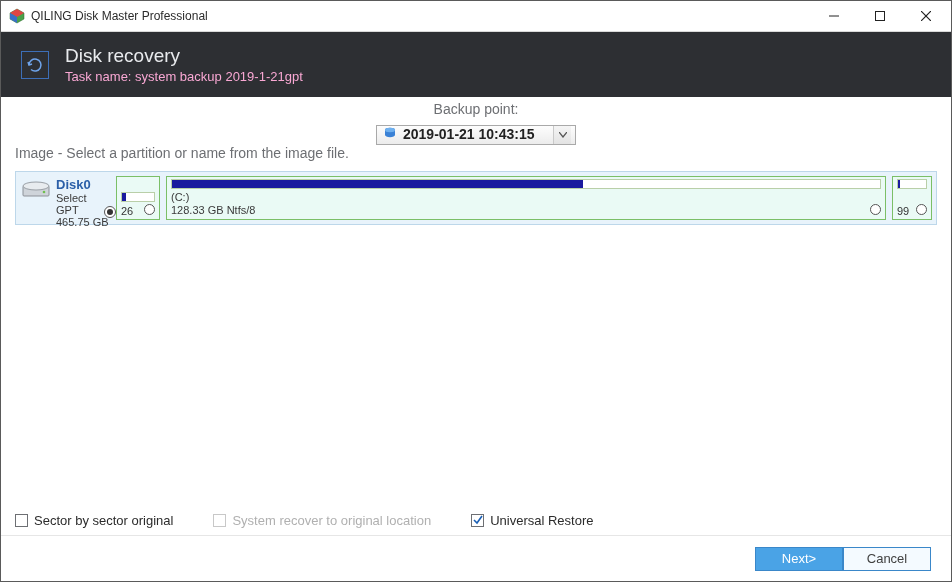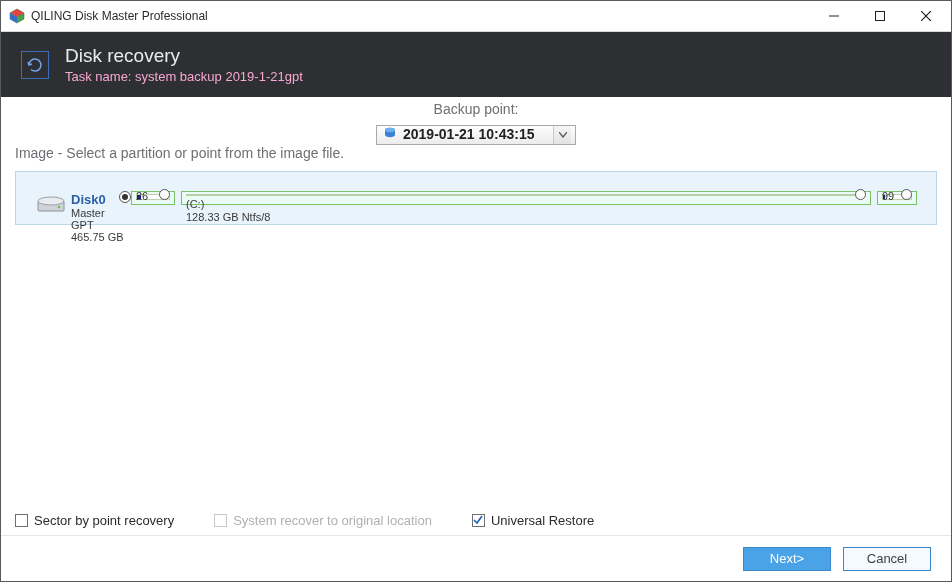--- a/index.html
+++ b/index.html
@@ -24,21 +24,21 @@
   .bp-row { height: 36px; display: flex; align-items: center; padding: 0 0; gap: 8px; margin-top: 4px; flex-direction: column; }
   .bp-label { font-size: 14px; color: #6d6f73; }
   .bp-select { height: 24px; border: 1px solid #a9a9a9; background: linear-gradient(#fdfdfd,#ececec); display: flex; align-items: flex-start; padding: 0 4px 0 6px; gap: 6px; cursor: pointer; min-width: 200px; }
   .bp-select .bp-text { font-size: 14px; font-weight: 600; color: #222; flex: 1; }
   .bp-select .chev { width: 18px; height: 18px; display: flex; align-items: center; justify-content: center; background: linear-gradient(#f5f5f5,#e3e3e3); border-left: 1px solid #c9c9c9; }
 
   .instruction { font-size: 14px; color: #6d6f73; padding: 8px 14px 10px 14px; }
 
   
   .disk-area { padding: 0 14px; }
-  .disk-row { display: flex; align-items: stretch; gap: 6px; background: #e8f3fb; border: 1px solid #bdd7ea; padding: 19px; height: 54px; }
+  .disk-row { display: flex; align-items: stretch; gap: 6px; background: #e8f3fb; border: 1px solid #bdd7ea; padding: 4px; height: 54px; }
   .disk-info { width: 90px; display: flex; gap: 6px; align-items: flex-start; padding: 2px 0 0 2px; position: relative; }
   .disk-icon { width: 28px; height: 22px; }
   .disk-meta { display: flex; flex-direction: column; line-height: 1.1; }
   .disk-name { color: #2a5fa8; font-weight: 700; font-size: 13px; }
   .disk-type { font-size: 11px; color: #3a3a3a; }
   .disk-size { font-size: 11px; color: #3a3a3a; }
   .disk-radio { position: absolute; right: -6px; bottom: 2px; width: 12px; height: 12px; border: 1px solid #555; border-radius: 50%; background: #fff; display:flex; align-items:center; justify-content:center; }
   .disk-radio.checked::after { content:""; width:6px; height:6px; background:#333; border-radius:50%; }
 
   .part { border: 1px solid #7bbf67; background: #eafaf5; display: flex; flex-direction: column; position: relative; padding: 2px 4px; }
@@ -56,21 +56,21 @@
   
   .options { display: flex; align-items: center; padding: 0 14px; height: 30px; gap: 40px; margin-top: auto; }
   .chk { display: flex; align-items: center; gap: 6px; font-size: 13px; color: #2b2b2b; cursor: pointer; }
   .chk.disabled { color: #b0b0b0; cursor: default; }
   .chk .box { width: 13px; height: 13px; border: 1px solid #6d6f73; background: #fff; display: inline-flex; align-items:center; justify-content:center; }
   .chk.disabled .box { border-color: #c8c8c8; }
   .chk .box.checked svg { display:block; }
   .chk .box svg { display:none; }
 
   
-  .footer { height: 46px; display: flex; align-items: center; justify-content: flex-end; gap: 12px; padding: 0 20px 0 0; border-top: 1px solid #e6e6e6; }
+  .footer { height: 46px; display: flex; align-items: center; justify-content: flex-end; gap: 0; padding: 0 20px 0 0; border-top: 1px solid #e6e6e6; }
   .btn { width: 88px; height: 24px; font-size: 13px; border: 1px solid #3a87c9; display:flex; align-items:center; justify-content:center; cursor:pointer; }
   .btn.primary { background: #4aa3e6; color: #fff; }
   .btn.secondary { background: #f4faff; color: #404040; }
 
   .spacer-flex { flex:1; }
 </style>
 </head>
 <body>
 
 <div class="window">
@@ -125,35 +125,35 @@
       </svg>
       <span class="bp-text">2019-01-21 10:43:15</span>
       <span class="chev">
         <svg width="8" height="6">
             <polyline points="0,0 4,5 8,0" fill="none" stroke="#555" stroke-width="1.3"></polyline>
           </svg>
       </span>
     </div>
   </div>
 
-  <div class="instruction">Image - Select a partition or point from the image file.</div>
+  <div class="instruction">Image - Select a partition or name from the image file.</div>
 
   <div class="disk-area">
     <div class="disk-row">
       <div class="disk-info">
         <span class="disk-icon">
           <svg viewBox="0 0 28 22" width="28" height="22">
             <rect x="1" y="8" width="26" height="10" rx="1" fill="#cfd4da" stroke="#8c9198"></rect>
             <ellipse cx="14" cy="8" rx="13" ry="4" fill="#e8ecef" stroke="#9aa0a6"></ellipse>
             <circle cx="22" cy="14" r="1.3" fill="#6fbf4f"></circle>
           </svg>
         </span>
         <div class="disk-meta">
           <span class="disk-name">Disk0</span>
-          <span class="disk-type">Master GPT</span>
+          <span class="disk-type">Select GPT</span>
           <span class="disk-size">465.75 GB</span>
         </div>
         <span class="disk-radio checked"></span>
       </div>
 
       <div class="part small">
         <div class="bar">
             <div class="fill" style="width:12%"></div>
           </div>
         <span class="part-size-overlay">26</span>
@@ -177,21 +177,21 @@
         <span class="psel"></span>
       </div>
     </div>
   </div>
 
   <div class="spacer-flex"></div>
 
   <div class="options">
     <label class="chk">
       <span class="box"></span>
-      <span>Sector by point recovery</span>
+      <span>Sector by sector original</span>
     </label>
     <label class="chk disabled">
       <span class="box"></span>
       <span>System recover to original location</span>
     </label>
     <label class="chk">
       <span class="box checked">
           <svg width="10" height="10">
             <polyline points="1,5 4,8 9,1" fill="none" stroke="#1a5fb4" stroke-width="1.6"></polyline>
           </svg>

